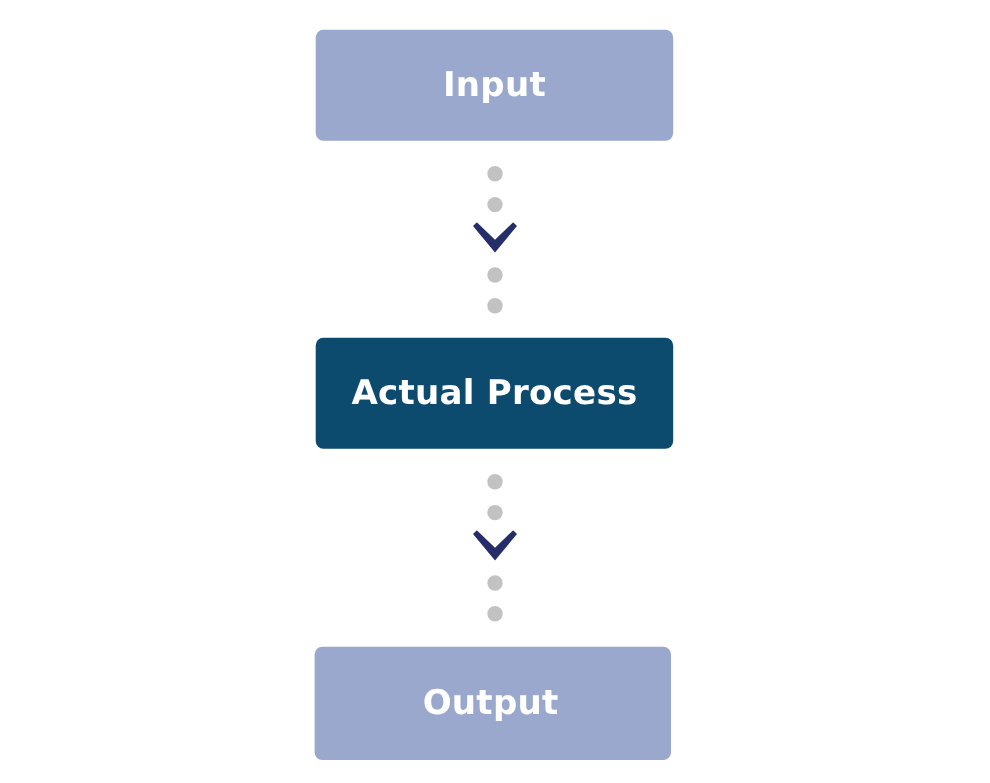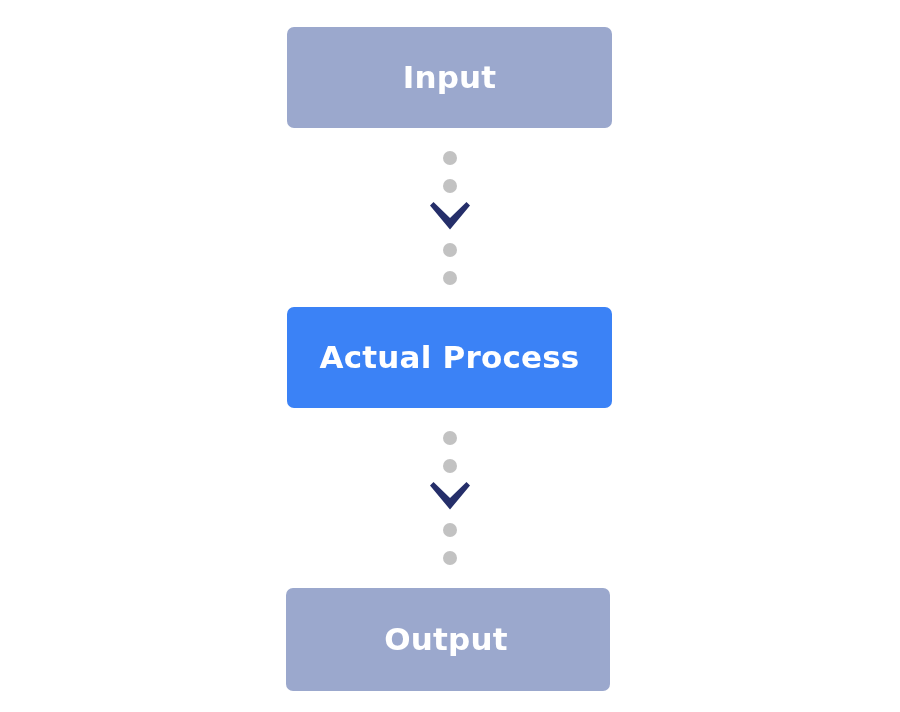--- a/index.html
+++ b/index.html
@@ -51,21 +51,21 @@
     height: 101px;
     background: #9ba8cd;
     font-size: 31px;
   }
 
   .node-process {
     left: 287px;
     top: 307px;
     width: 325px;
     height: 101px;
-    background: #3b82f6;
+    background: #0c4a6e;
     font-size: 31px;
   }
 
   .node-output {
     left: 286px;
     top: 588px;
     width: 324px;
     height: 103px;
     background: #9ba8cd;
     font-size: 31px;

